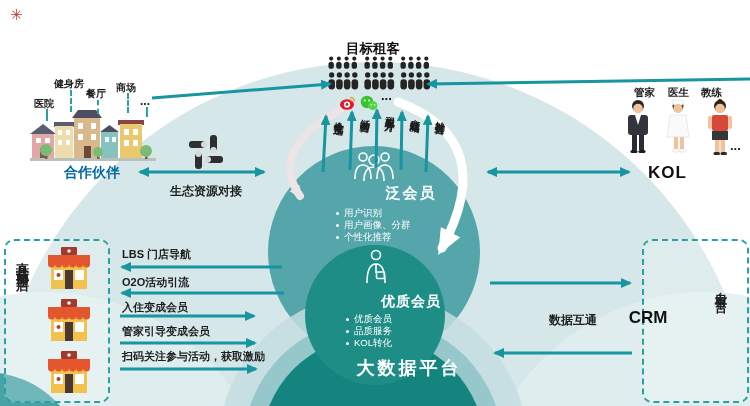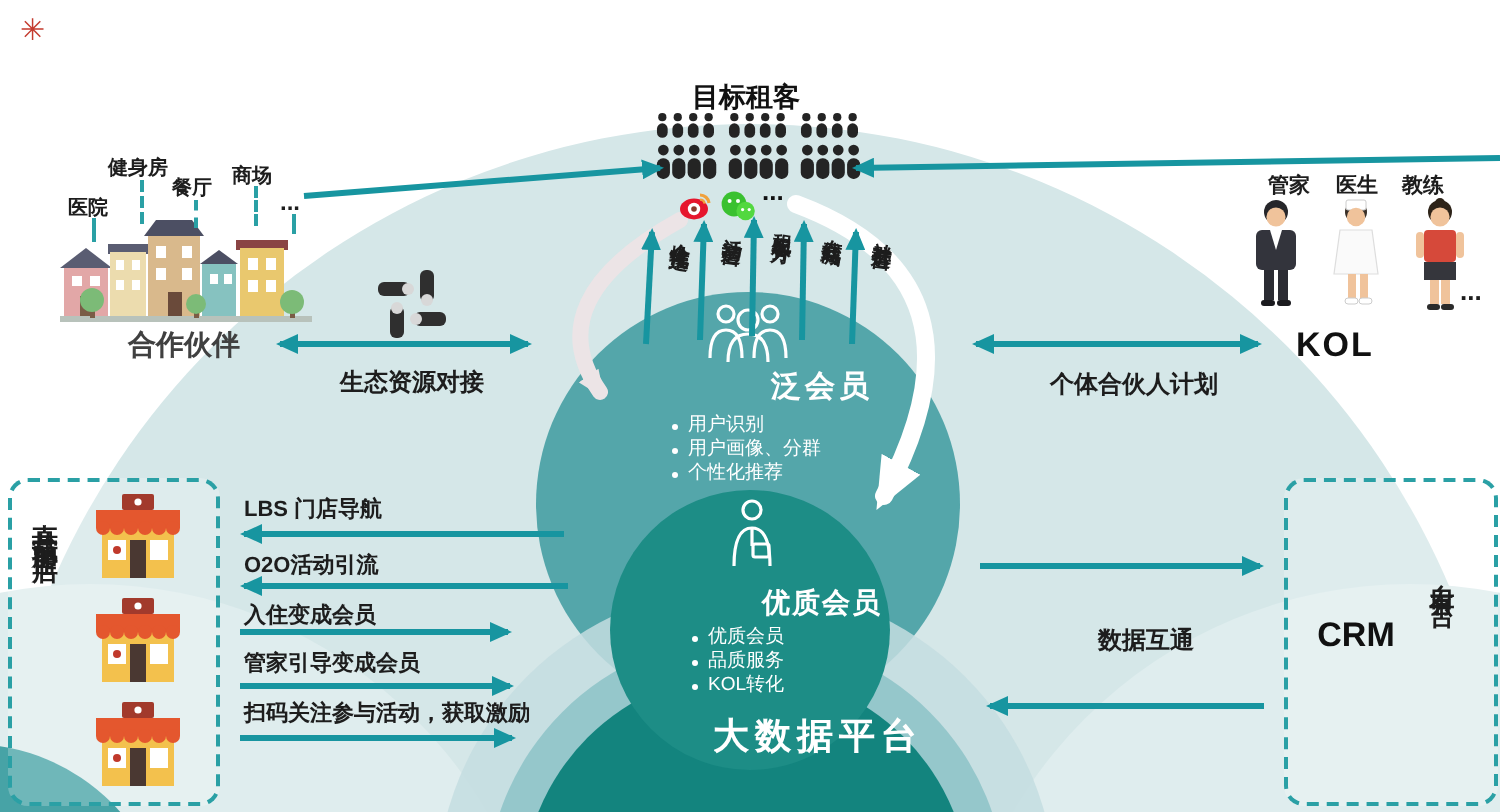--- a/index.html
+++ b/index.html
@@ -19,21 +19,21 @@
   .lbl{position:absolute;font-weight:700;white-space:nowrap;}
   .wm{left:10px;top:6px;font-size:15px;color:#c43b2f;font-weight:700;}
   .t-title{left:323px;top:40px;width:100px;text-align:center;font-size:13.5px;color:#111;}
   .crowd-row{left:327px;top:56px;width:104px;height:35px;display:flex;gap:4px;}
   .social-ellipsis{left:381px;top:88px;font-size:13px;color:#111;}
   .vchan{position:absolute;writing-mode:vertical-rl;text-orientation:upright;
          font-size:10px;font-weight:700;color:#1d1d1d;height:64px;letter-spacing:1px;
          transform:rotate(8deg);}
   .p-lbl{font-size:10px;color:#1d1d1d;}
   .leader{position:absolute;border-left:2px dashed #2aa0a5;width:0;}
-  .caption{font-size:14px;color:#404040;}
+  .caption{font-size:14px;color:#0369a1;}
   .link-lbl{font-size:12px;color:#1d1d1d;text-align:center;}
   .dash-box{position:absolute;border:2px dashed #2aa0a5;border-radius:10px;
             background:rgba(255,255,255,.22);}
   .vtext{position:absolute;writing-mode:vertical-rl;text-orientation:upright;
          font-weight:700;letter-spacing:3px;color:#1d1d1d;}
   .flow-lbl{font-size:11px;color:#1d1d1d;}
   .m-title{color:#fff;text-align:center;margin-left:36px;}
   .bullets{position:absolute;display:flex;flex-direction:column;gap:2px;}
   .b-row{display:flex;align-items:center;gap:5px;color:#fff;font-size:9.5px;line-height:10px;}
   .b-dot{width:3px;height:3px;border-radius:50%;background:#fff;flex:0 0 auto;}
@@ -354,24 +354,23 @@
       <rect x="108" y="17" width="4" height="13" rx="2" fill="#f0c39b"></rect>
     <rect x="92" y="16" width="16" height="16" rx="2" fill="#d6493a"></rect>
     <rect x="92" y="32" width="16" height="9" fill="#35363c"></rect>
     <rect x="95" y="41" width="4.5" height="12" fill="#f0c39b"></rect>
       <rect x="100.5" y="41" width="4.5" height="12" fill="#f0c39b"></rect>
     <rect x="93.5" y="53" width="6.5" height="3" rx="1.5" fill="#2b2b2b"></rect>
       <rect x="100.5" y="53" width="6.5" height="3" rx="1.5" fill="#2b2b2b"></rect>
   </svg>
   <div class="lbl p-lbl" style="left:730px;top:138px;font-size:13px">...</div>
   <div class="lbl kol-cap" style="left:648px;top:163px">KOL</div>
-  <div class="lbl link-lbl" style="left:512px;top:184px;width:110px">个体合伙人计划</div>
 
   <div class="dash-box" style="left:642px;top:239px;width:103px;height:160px"></div>
-  <div class="lbl crm-lbl" style="left:648px;top:308px;width:60px">CRM</div>
+  <div class="lbl crm-lbl" style="left:618px;top:308px;width:60px">CRM</div>
   <div class="vtext" style="left:712px;top:282px;height:90px;font-size:12.5px">自有平台</div>
   <div class="lbl link-lbl" style="left:538px;top:312px;width:70px">数据互通</div>
 
   <svg class="abs" style="left:0;top:0" width="750" height="406" viewBox="0 0 750 406">
     <defs>
       <marker id="mhE" markerWidth="11" markerHeight="10" refX="9" refY="5" orient="auto" markerUnits="userSpaceOnUse">
         <path d="M0,0 L11,5 L0,10 Z" fill="#1795a0"></path>
       </marker>
       <marker id="mhS" markerWidth="11" markerHeight="10" refX="9" refY="5" orient="auto-start-reverse" markerUnits="userSpaceOnUse">
         <path d="M0,0 L11,5 L0,10 Z" fill="#1795a0"></path>

